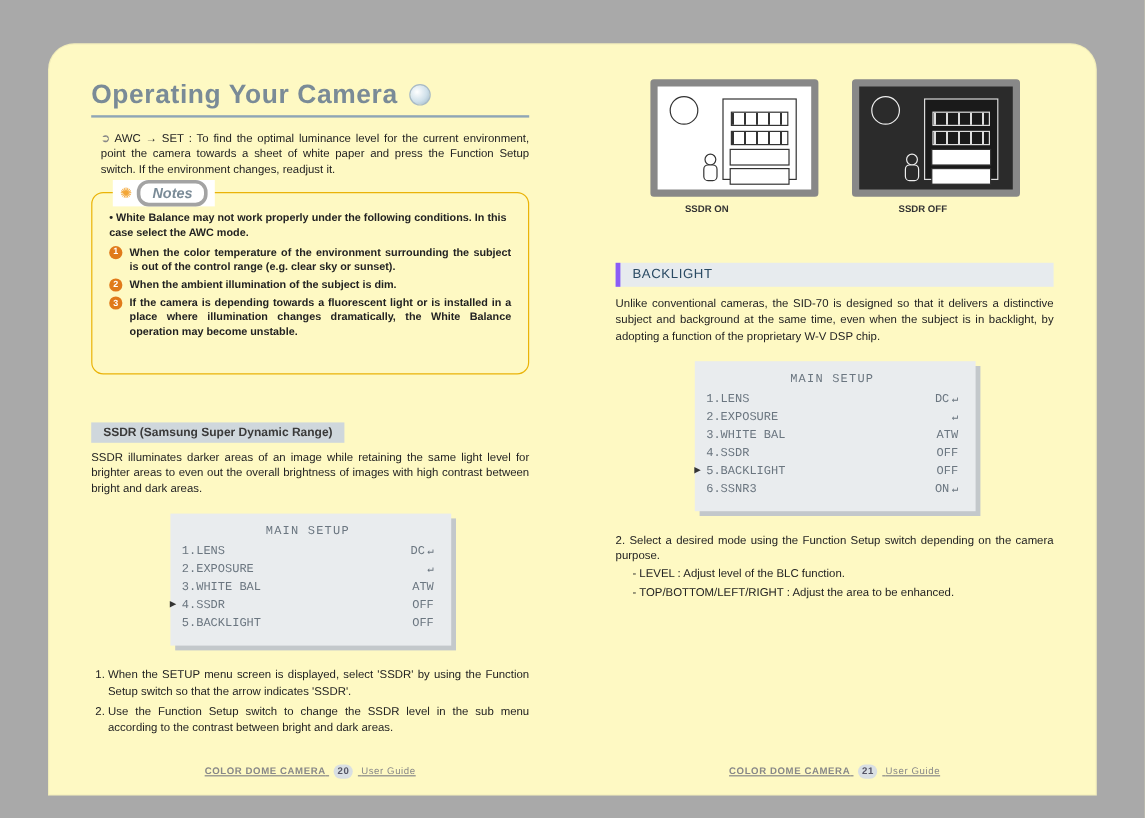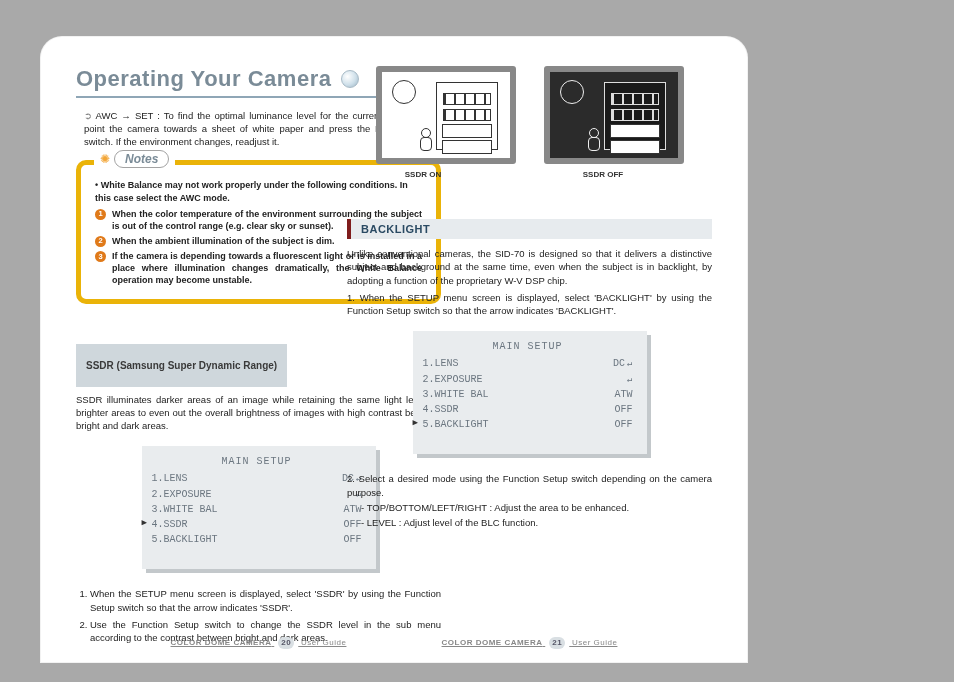--- a/index.html
+++ b/index.html
@@ -8,22 +8,22 @@
     background:#a9a9a9;
     font-family:Arial,Helvetica,sans-serif;
     font-size:10px;
     color:#222;
     position:relative;
     overflow:hidden;
   }
   .sheet{
     position:absolute;
     left:40px;top:36px;
-    width:708px;height:627px;
-    background:#ffffff;
+    width:874px;height:627px;
+    background:#fef9c3;
     border-radius:22px 22px 0 0;
     box-shadow:0 0 0 1px rgba(0,0,0,.05) inset;
   }
   .page{
     position:absolute;
     top:0;bottom:0;
     width:437px;
     padding:30px 36px 18px 36px;
     box-sizing:border-box;
   }
@@ -52,50 +52,50 @@
   
   .notes-wrap{position:relative;margin-bottom:40px}
   .notes-badge{
     position:absolute;top:-10px;left:18px;
     display:flex;align-items:center;gap:4px;
     background:#fff;padding:0 6px;
   }
   .notes-badge .lamp{color:#f3a637;font-size:12px}
   .notes-badge span.t{
     font-style:italic;font-weight:700;color:#7a8b97;font-size:12px;
-    border:1px solid #a3a3a3;border-radius:10px;padding:1px 10px;
+    border:3px solid #a3a3a3;border-radius:10px;padding:1px 10px;
     background:#fff;
   }
   .notes{
-    border:5px solid #eab308;border-radius:10px;
-    padding:14px 14px 12px 14px;
+    border:1px solid #eab308;border-radius:10px;
+    padding:14px 14px 28px 14px;
     font-size:9px;line-height:1.35;font-weight:700;
   }
   .notes ul{margin:4px 0 0 0;padding:0;list-style:none}
   .notes li{display:flex;gap:6px;margin-top:3px;font-weight:700;text-align:justify}
   .num{
     flex:none;width:11px;height:11px;border-radius:50%;
     background:#e07a1a;color:#fff;font-size:7.5px;font-weight:700;
     display:flex;align-items:center;justify-content:center;
     margin-top:1px;
   }
   
   .sub{
     display:inline-block;
     background:#cfd7dc;color:#3a3a3a;
     font-size:10px;font-weight:700;
-    padding:16px 10px;margin-bottom:6px;
+    padding:3px 10px;margin-bottom:6px;
   }
   .body{font-size:9.5px;line-height:1.4;text-align:justify}
   
   .osd{
     width:210px;margin:14px auto 18px auto;
     background:#e9ecee;
     box-shadow:4px 4px 0 #c3c8cb;
-    padding:10px 14px 22px 10px;
+    padding:10px 14px 10px 10px;
     font-family:"Courier New",monospace;
     font-size:10px;color:#6b7680;
     position:relative;
   }
   .osd .title{text-align:center;margin-bottom:4px;letter-spacing:1px}
   .osd .row{display:flex;justify-content:space-between;line-height:1.5}
   .osd .ptr{position:absolute;left:2px;font-size:9px;color:#333}
   .ret::after{content:"↵";font-size:9px;margin-left:2px}
   
   ol.instr{margin:6px 0 0 0;padding-left:14px;font-size:9.5px;line-height:1.4}
@@ -141,24 +141,24 @@
   .person{
     position:absolute;left:36px;bottom:8px;width:14px;height:22px;
   }
   .person::before{content:"";position:absolute;top:0;left:3px;width:8px;height:8px;border-radius:50%;border:1.5px solid #333;background:#fff}
   .person::after{content:"";position:absolute;top:9px;left:2px;width:10px;height:12px;border:1.5px solid #333;border-radius:4px;background:#fff}
   .illus.dark .person::before,.illus.dark .person::after{border-color:#eee;background:#2b2b2b}
   .cap-row{display:flex;gap:28px;margin-bottom:40px}
   .cap{width:152px;text-align:center;font-size:8px;font-weight:700;color:#333}
   .bullet-arrow::before{content:"➲ ";color:#888}
   .section-hdr{
-    border-left:4px solid #7f1d1d;
+    border-left:4px solid #8b5cf6;
     background:#e7ebee;
     padding:4px 10px;margin:6px 0 8px 0;
-    font-weight:700;font-size:11px;color:#2a4a63;
+    font-weight:400;font-size:11px;color:#2a4a63;
     letter-spacing:.5px;
   }
 </style>
 </head>
 <body>
 
 <div class="sheet">
 
   <div class="page left">
 
@@ -252,21 +252,20 @@
         <div class="person"></div>
       </div>
     </div>
     <div class="cap-row">
       <div class="cap">SSDR ON</div>
       <div class="cap">SSDR OFF</div>
     </div>
 
     <div class="section-hdr">BACKLIGHT</div>
     <div class="body">Unlike conventional cameras, the SID-70 is designed so that it delivers a distinctive subject and background at the same time, even when the subject is in backlight, by adopting a function of the proprietary W-V DSP chip.</div>
-    <div class="body" style="margin-top:4px">1. <span>When the SETUP menu screen is displayed, select 'BACKLIGHT' by using the Function Setup switch so that the arrow indicates 'BACKLIGHT'.</span></div>
 
     <div class="osd">
       <div class="title">MAIN SETUP</div>
       <div>
           <div class="row">
             <span>1.LENS</span>
             <span class="ret">DC</span>
           </div>
           <div class="row">
             <span>2.EXPOSURE</span>
@@ -278,26 +277,30 @@
           </div>
           <div class="row">
             <span>4.SSDR</span>
             <span>OFF</span>
           </div>
           <div class="row" style="position: relative;">
             <span class="ptr" style="top: 0px; position: absolute; left: -10px;">▶</span>
             <span>5.BACKLIGHT</span>
             <span>OFF</span>
           </div>
+          <div class="row">
+            <span>6.SSNR3</span>
+            <span class="ret">ON</span>
+          </div>
         </div>
     </div>
 
     <div class="body">2. <span>Select a desired mode using the Function Setup switch depending on the camera purpose.</span></div>
+    <div class="sublist">- LEVEL : Adjust level of the BLC function.</div>
     <div class="sublist">- TOP/BOTTOM/LEFT/RIGHT : Adjust the area to be enhanced.</div>
-    <div class="sublist">- LEVEL : Adjust level of the BLC function.</div>
 
     <div class="foot">
       <b>COLOR DOME CAMERA</b>
       <span class="pg">21</span>
       <span>User Guide</span>
     </div>
   </div>
 
 </div>
 

